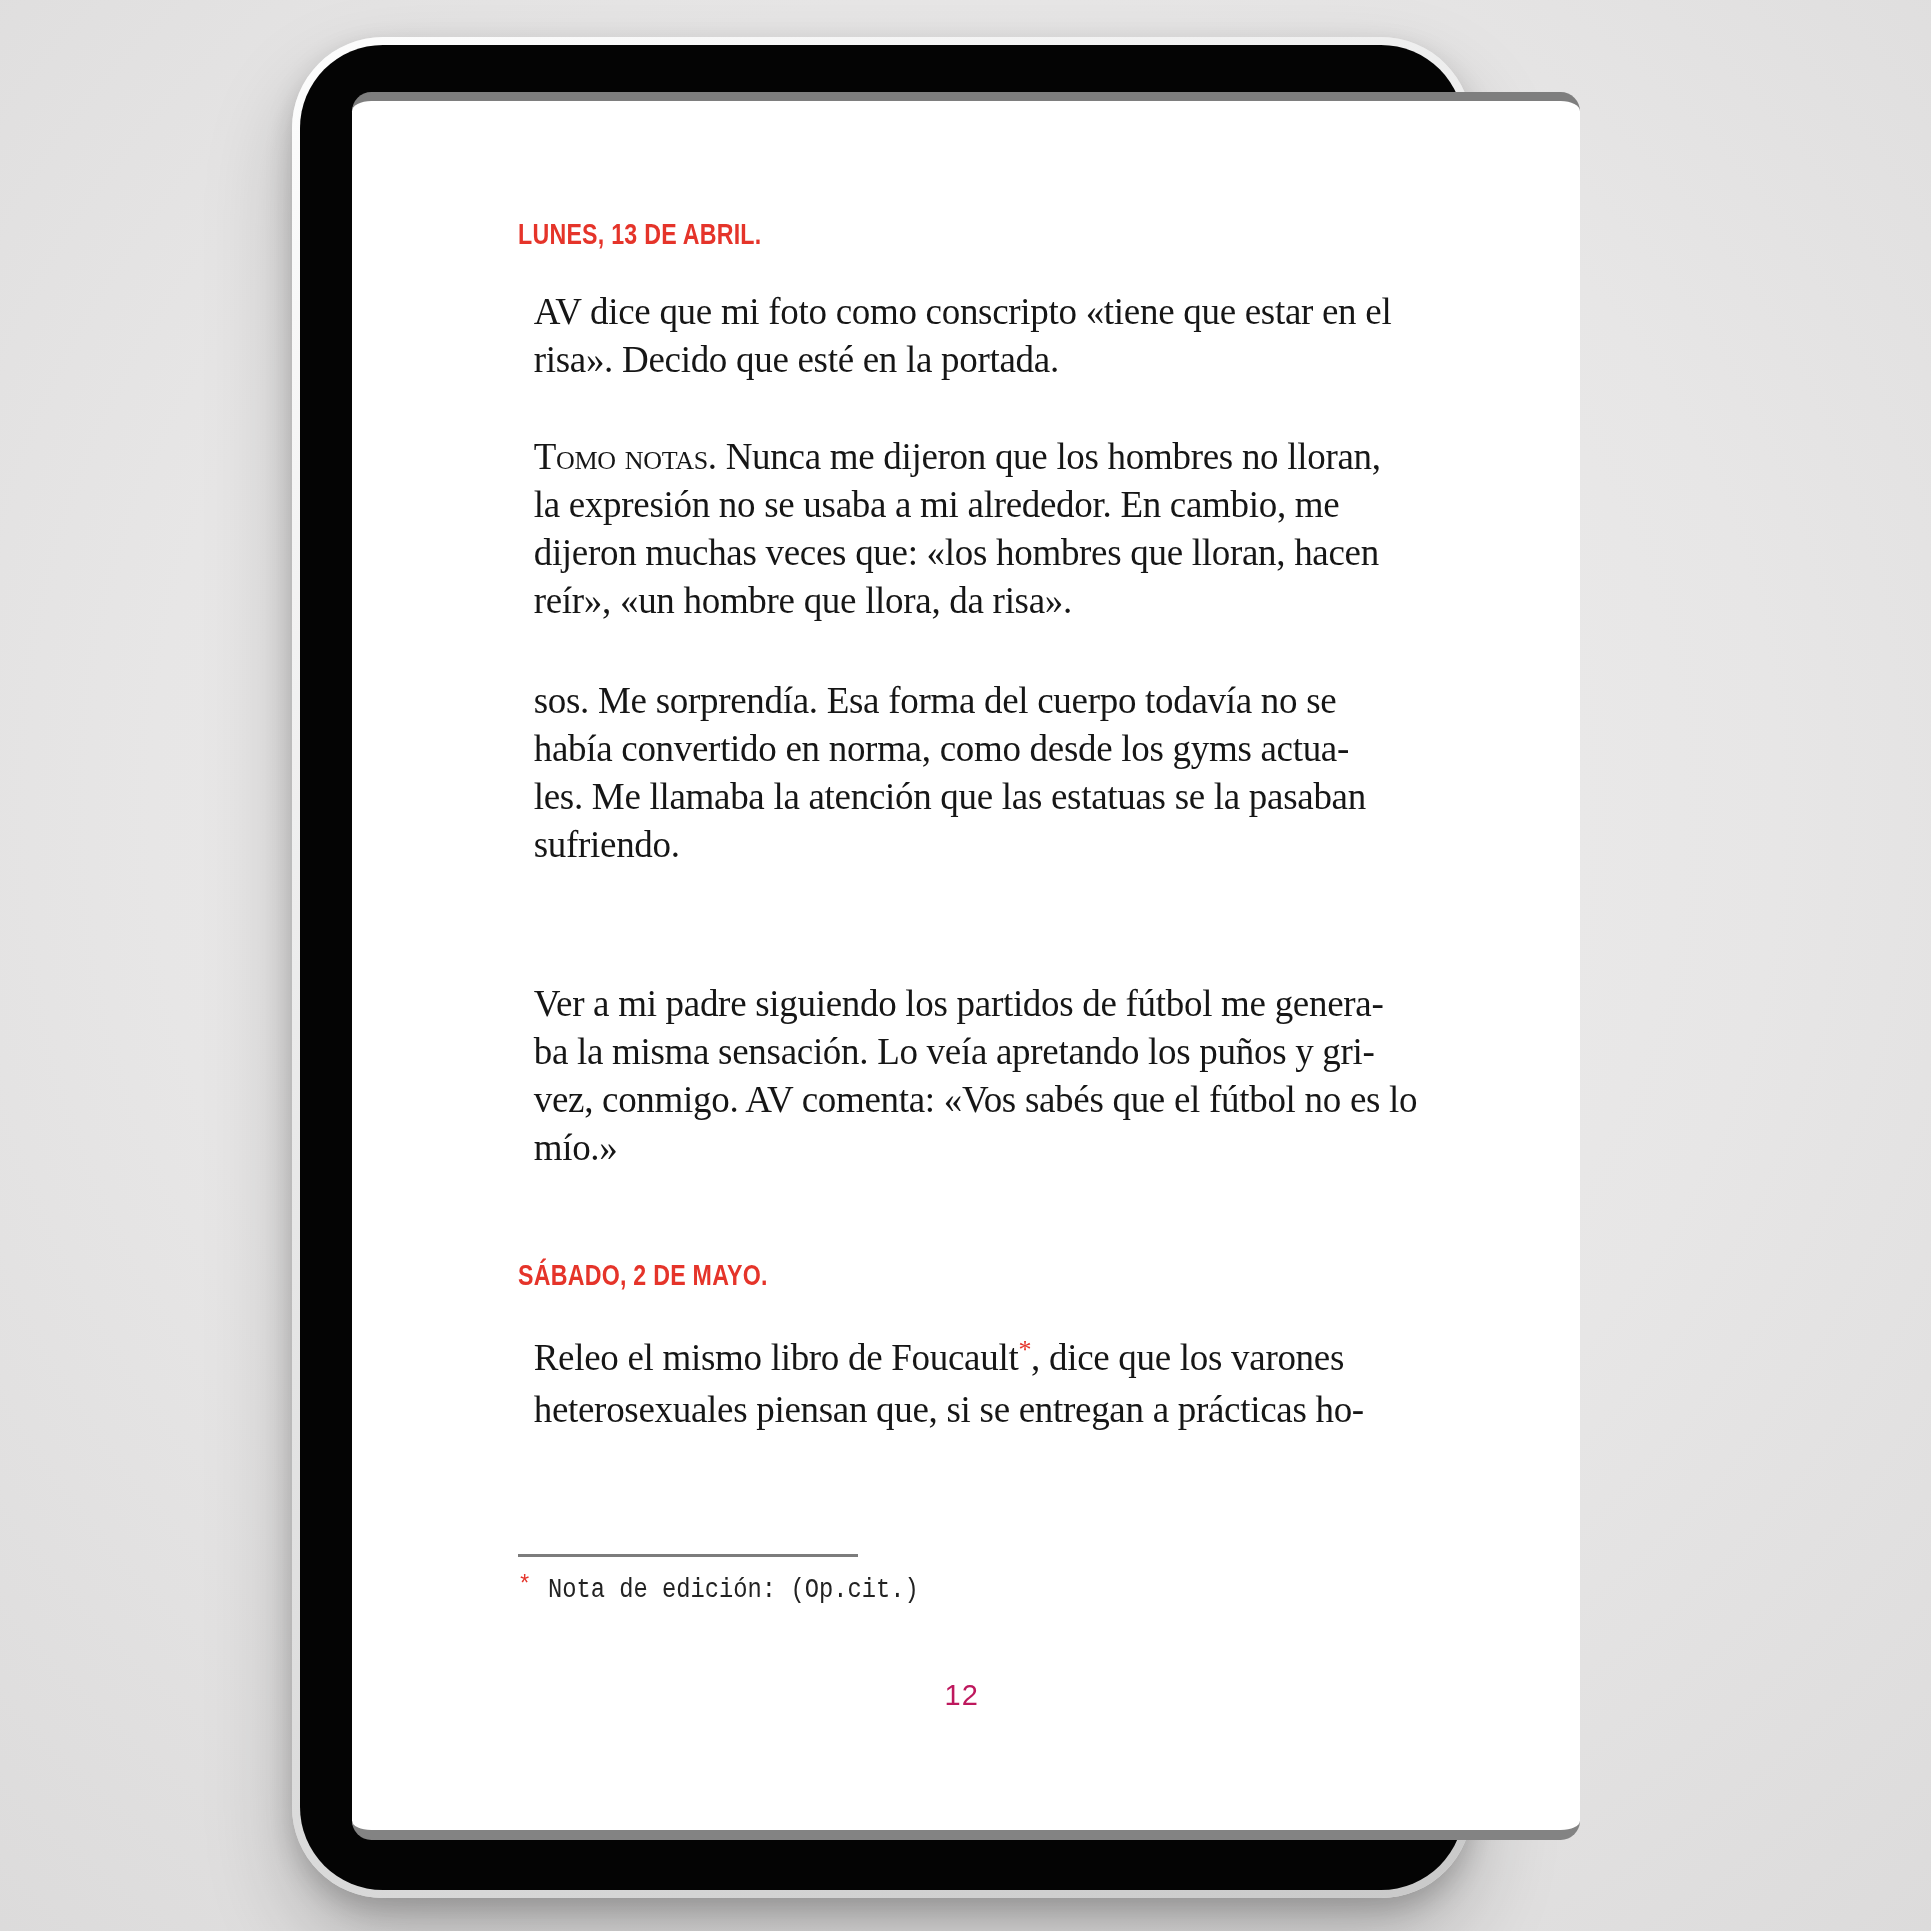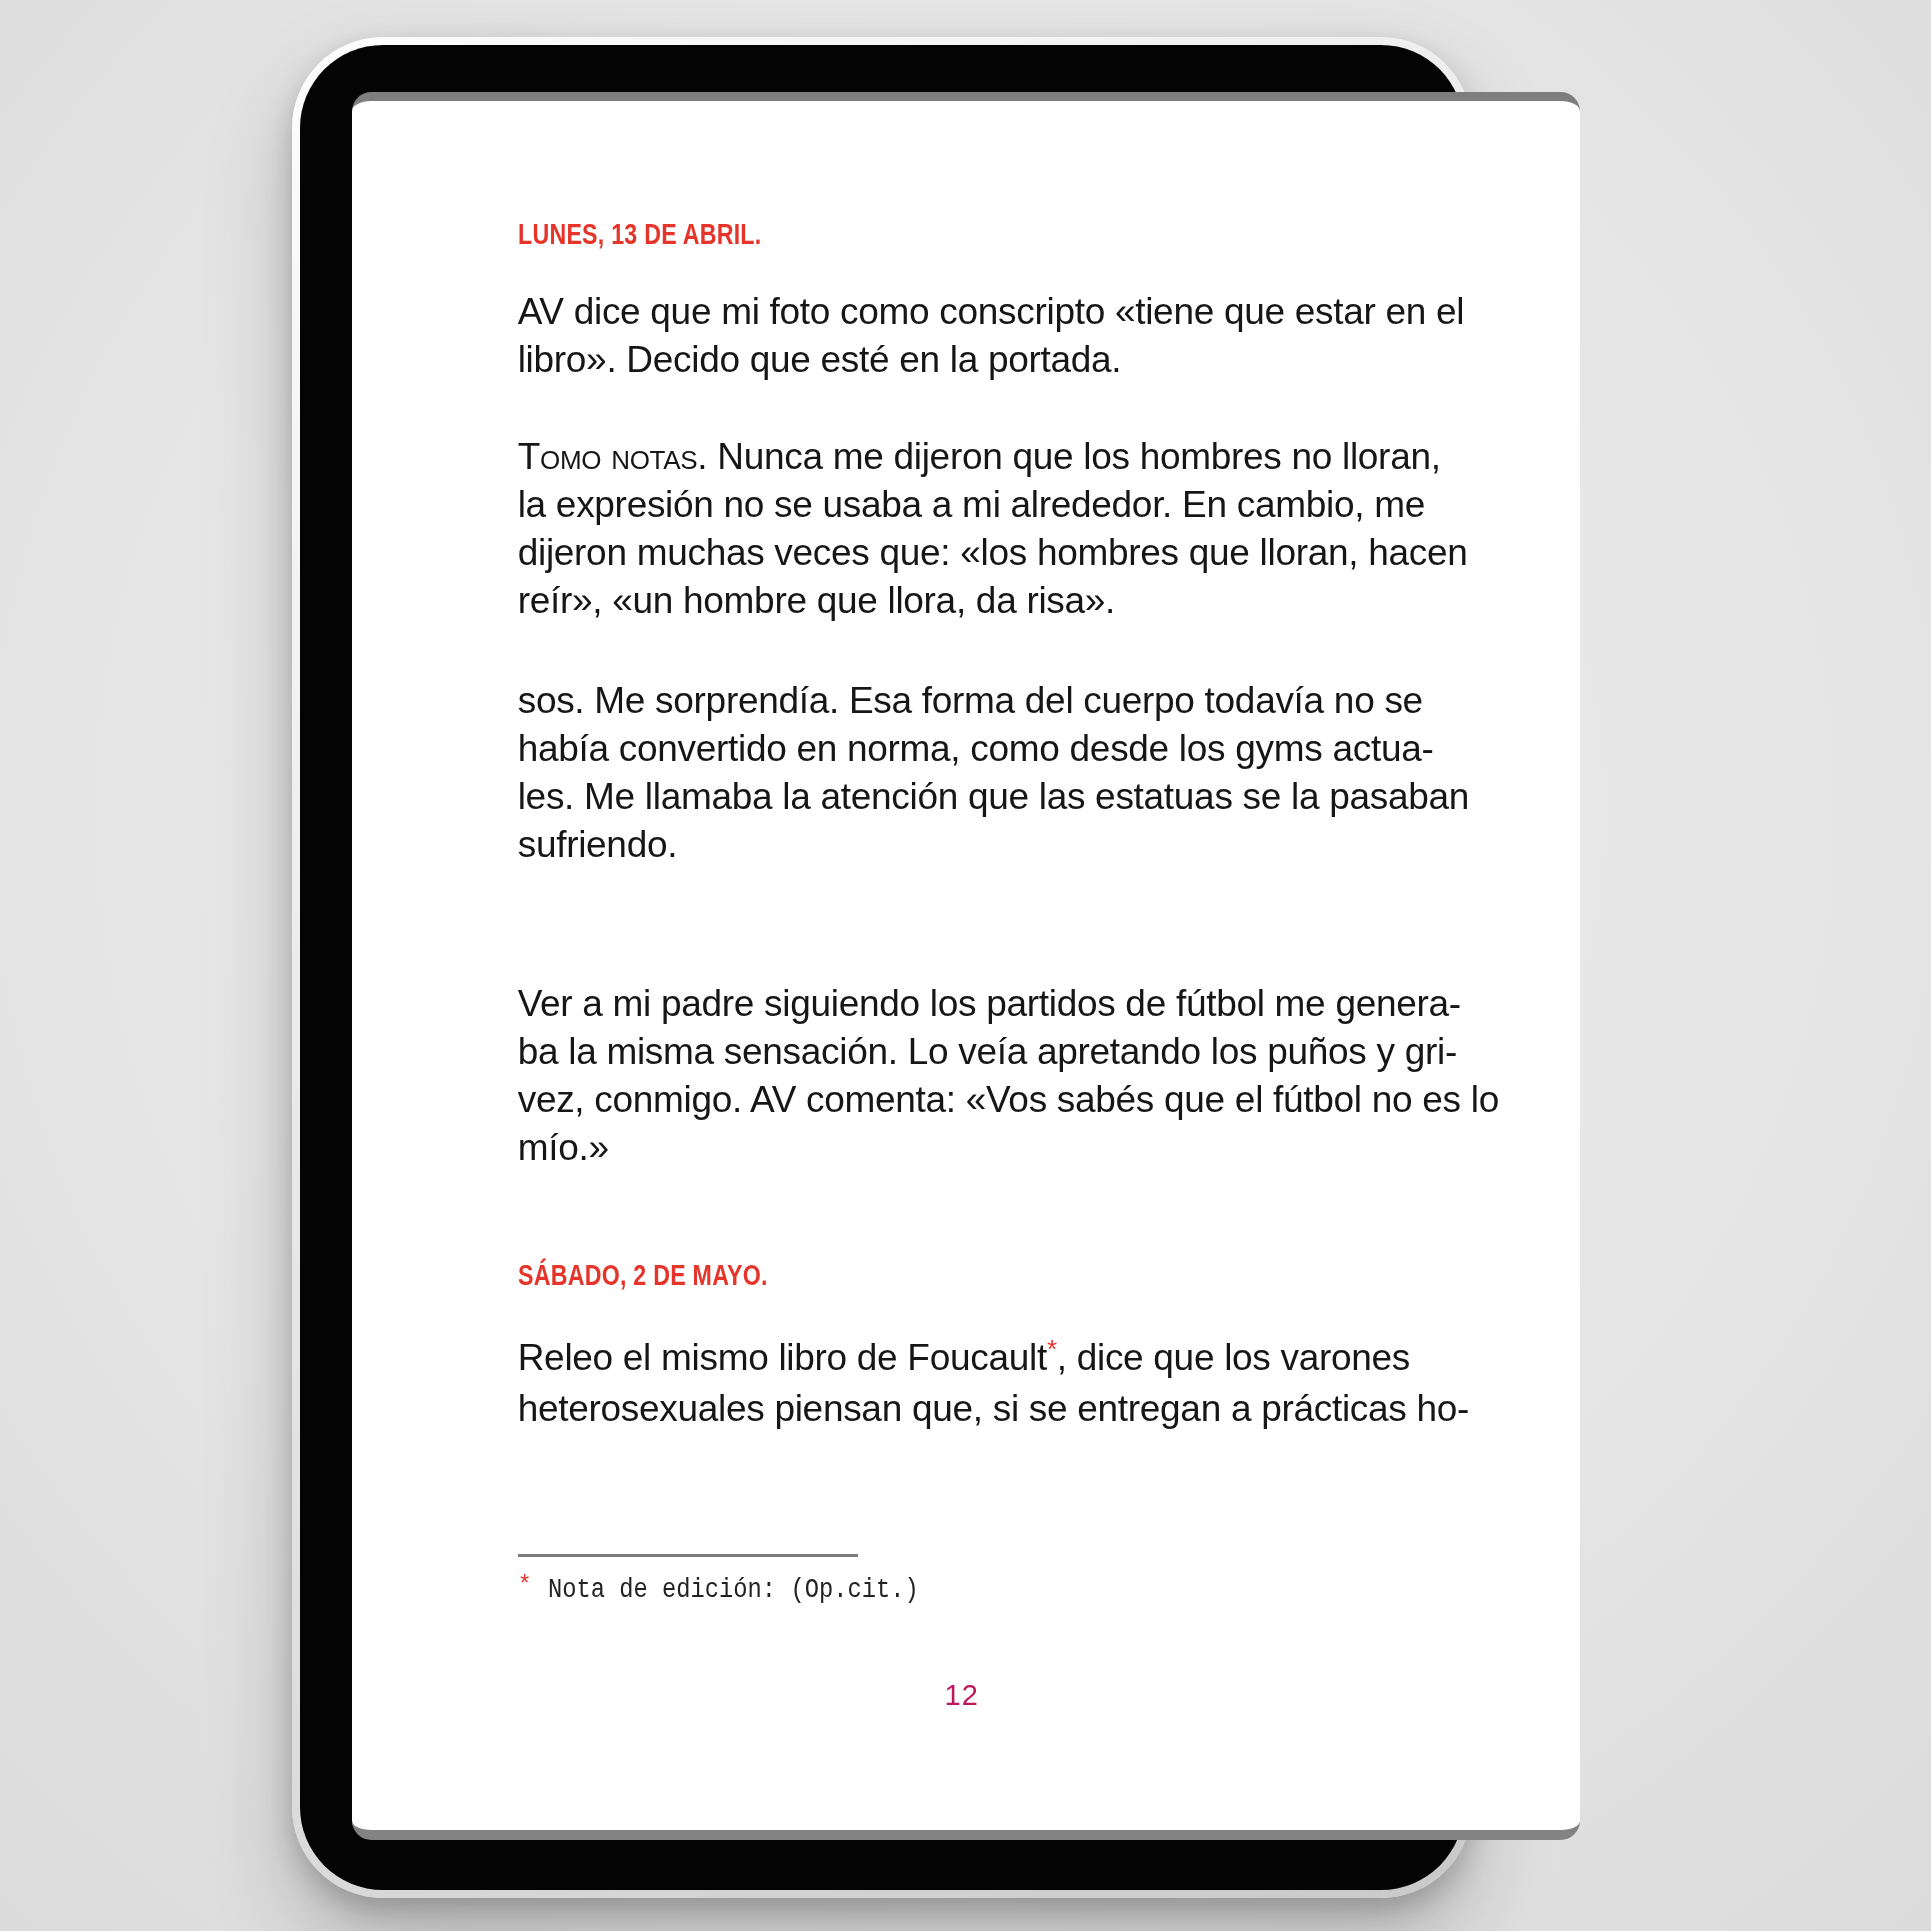--- a/index.html
+++ b/index.html
@@ -50,23 +50,23 @@
     color: #e5342a;
     white-space: nowrap;
   }
   .entry-heading > span {
     display: inline-block;
     transform: scaleX(0.8);
     transform-origin: 0 50%;
   }
   .para {
     position: absolute;
-    left: 166px;
+    left: 182px;
     width: 888px;
-    font-family: Liberation Sans, sans-serif;
+    font-family: Liberation Serif, serif;
     font-size: 37px;
     line-height: 48px;
     letter-spacing: -0.3px;
     color: #161616;
   }
   .para .line { white-space: nowrap; }
   .smallcaps { font-variant: small-caps; }
   .ref-mark {
     color: #e5342a;
     font-size: 26px;
@@ -122,21 +122,21 @@
 <div class="tablet">
   <div class="bezel">
     <div class="screen">
 
       <div class="entry-heading" style="top:117px">
         <span>LUNES, 13 DE ABRIL.</span>
       </div>
 
       <div class="para" style="top:187px">
         <div class="line">AV dice que mi foto como conscripto «tiene que estar en el</div>
-        <div class="line">libro». Decido que esté en la portada.</div>
+        <div class="line">risa». Decido que esté en la portada.</div>
       </div>
 
       <div class="para" style="top:332px">
         <div class="line"><span class="smallcaps">Tomo notas.</span><span> Nunca me dijeron que los hombres no lloran,</span></div>
         <div class="line">la expresión no se usaba a mi alrededor. En cambio, me</div>
         <div class="line">dijeron muchas veces que: «los hombres que lloran, hacen</div>
         <div class="line">reír», «un hombre que llora, da risa».</div>
       </div>
 
       <div class="para" style="top:576px">

